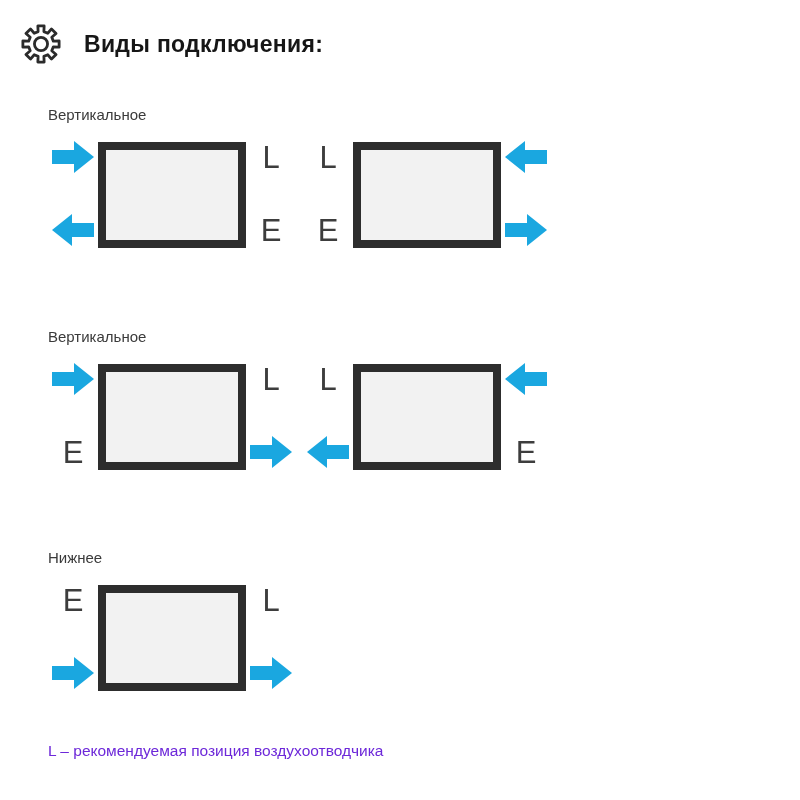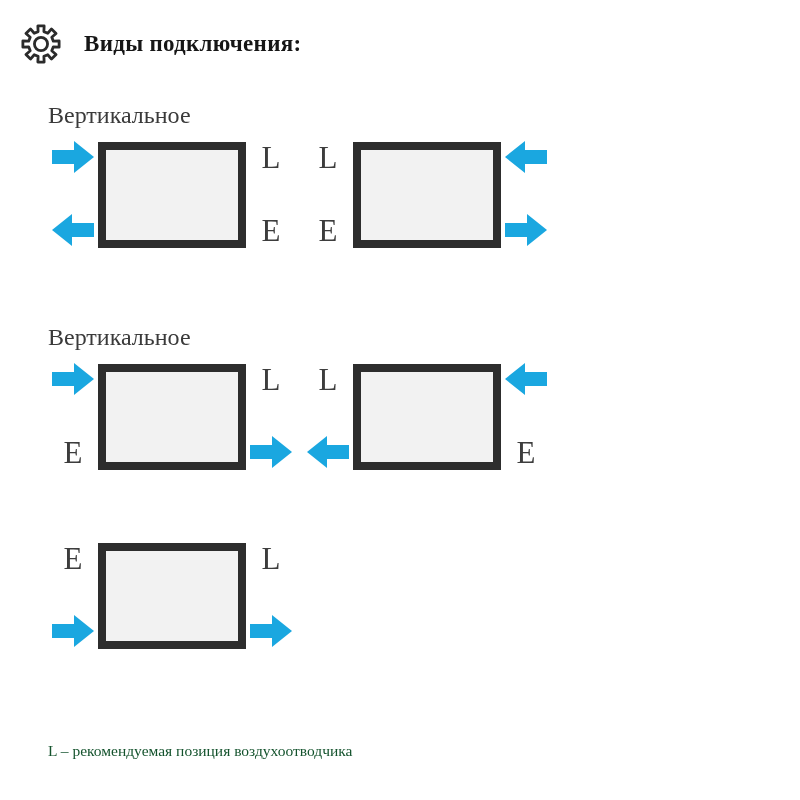--- a/index.html
+++ b/index.html
@@ -3,21 +3,21 @@
 <meta charset="utf-8">
 <title>Виды подключения</title>
 <style>
   html, body { margin: 0; padding: 0; background: #ffffff; }
   .page {
     position: relative;
     width: 776px;
     height: 800px;
     background: #ffffff;
     overflow: hidden;
-    font-family: Liberation Serif, serif;
+    font-family: Liberation Sans, sans-serif;
     color: var(--text-color, #3a3a3a);
   }
 
   
   .header {
     position: absolute;
     left: 20px;
     top: 23px;
     display: flex;
     align-items: center;
@@ -33,21 +33,21 @@
   }
 
   
   .conn-section { position: absolute; left: 0; right: 0; }
   .sec-vertical { top: 100px; }
   .sec-diagonal { top: 322px; }
   .sec-bottom   { top: 543px; }
 
   .section-label {
     margin: 0 0 12px 48px;
-    font-size: 24px;
+    font-size: 15px;
     font-weight: 400;
     color: #3a3a3a;
     line-height: 30px;
     height: 30px;
   }
 
   .diagram-row {
     position: relative;
     margin-left: 48px;
     height: 106px;
@@ -96,21 +96,21 @@
   .arrow path { fill: var(--arrow-color, #1aa7e0); }
   .arrow.flip { transform: scaleX(-1); }
 
   
   .legend {
     position: absolute;
     left: 48px;
     top: 739px;
     font-size: 15.5px;
     line-height: 23px;
-    color: #14532d;
+    color: #6d28d9;
   }
 </style>
 </head>
 <body>
 
 <div class="page">
 
   <div class="header">
     <span class="gear-icon">
       <svg width="42" height="42" viewBox="0 0 48 48" aria-hidden="true">
@@ -186,20 +186,21 @@
             <div class="slot right-top">
               <svg class="arrow flip" width="42" height="32" viewBox="0 0 42 32">
                 <path d="M0 9 H22 V0 L42 16 L22 32 V23 H0 Z"></path>
               </svg>
             </div>
             <div class="slot right-bottom slot-label">E</div>
           </div>
         </div>
       </section>
       <section class="conn-section sec-bottom">
+        <h2 class="section-label">Нижнее</h2>
         <div class="diagram-row">
           <div class="diagram d0">
             <div class="radiator"></div>
             <div class="slot left-top slot-label">E</div>
             <div class="slot left-bottom">
               <svg class="arrow " width="42" height="32" viewBox="0 0 42 32">
                 <path d="M0 9 H22 V0 L42 16 L22 32 V23 H0 Z"></path>
               </svg>
             </div>
             <div class="slot right-top slot-label">L</div>

